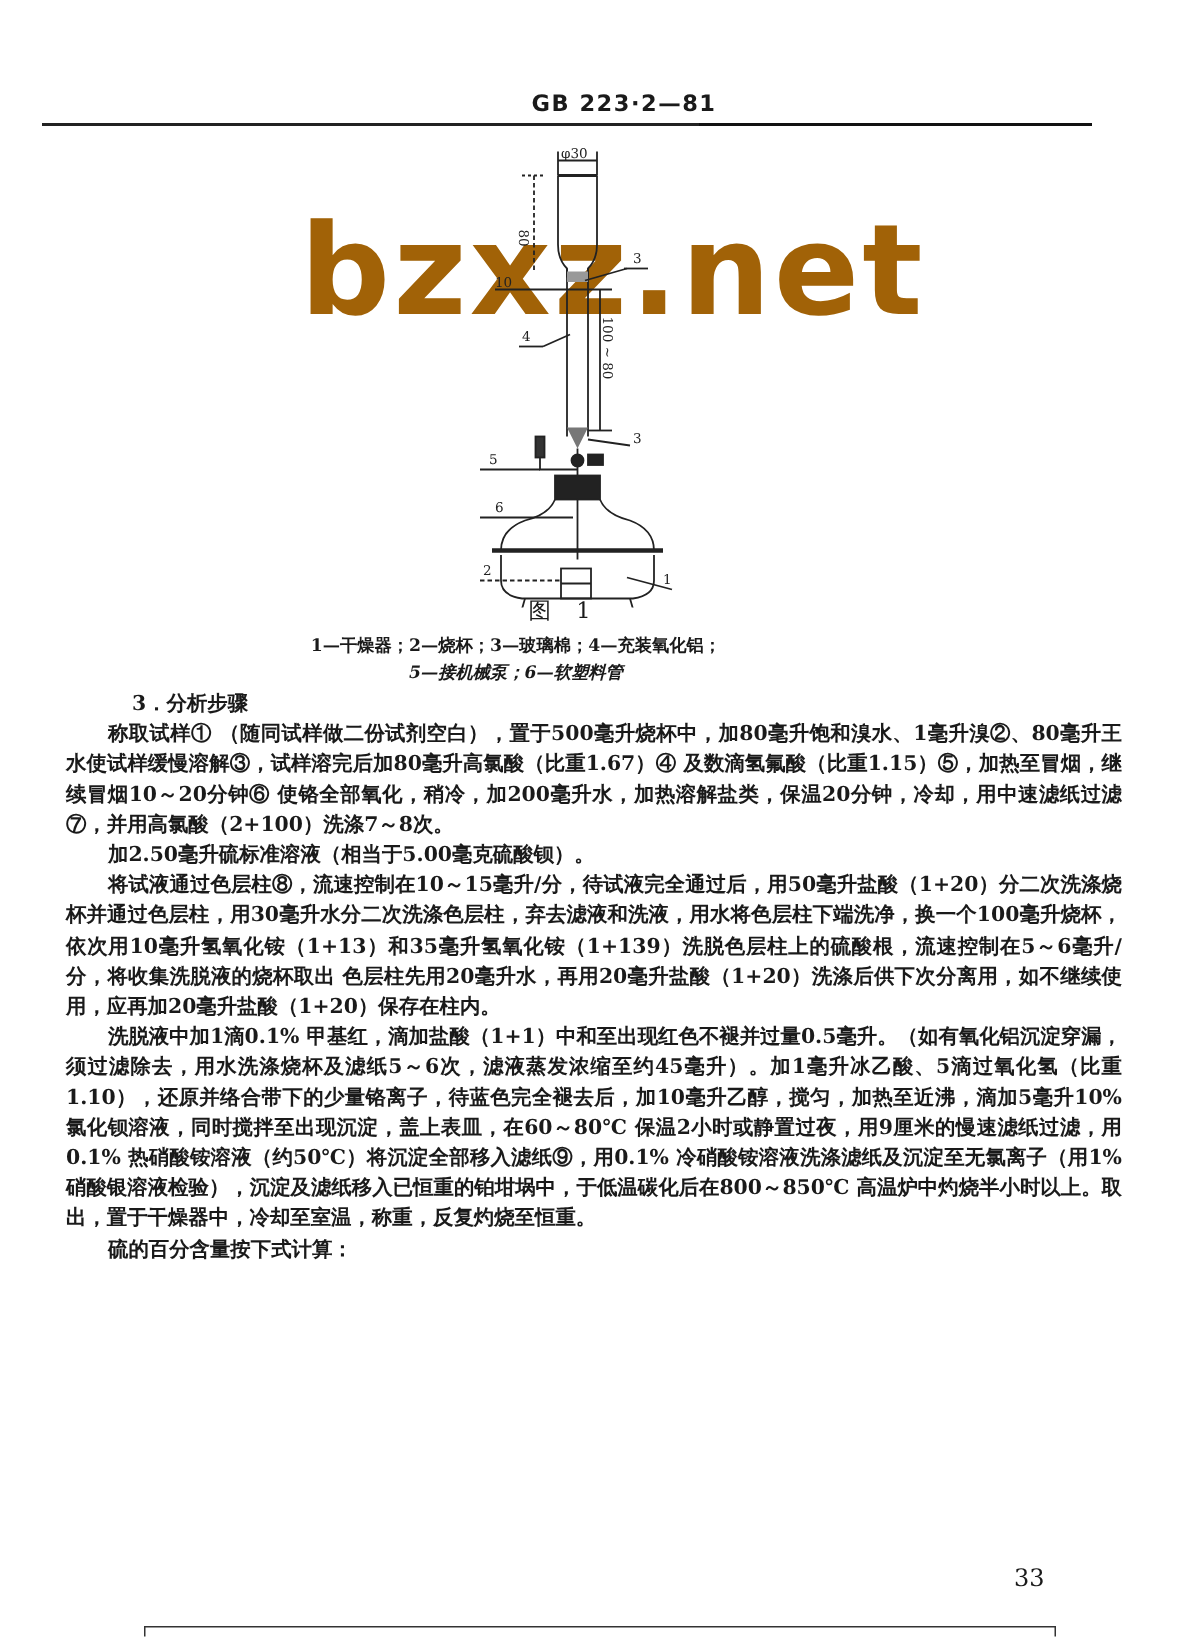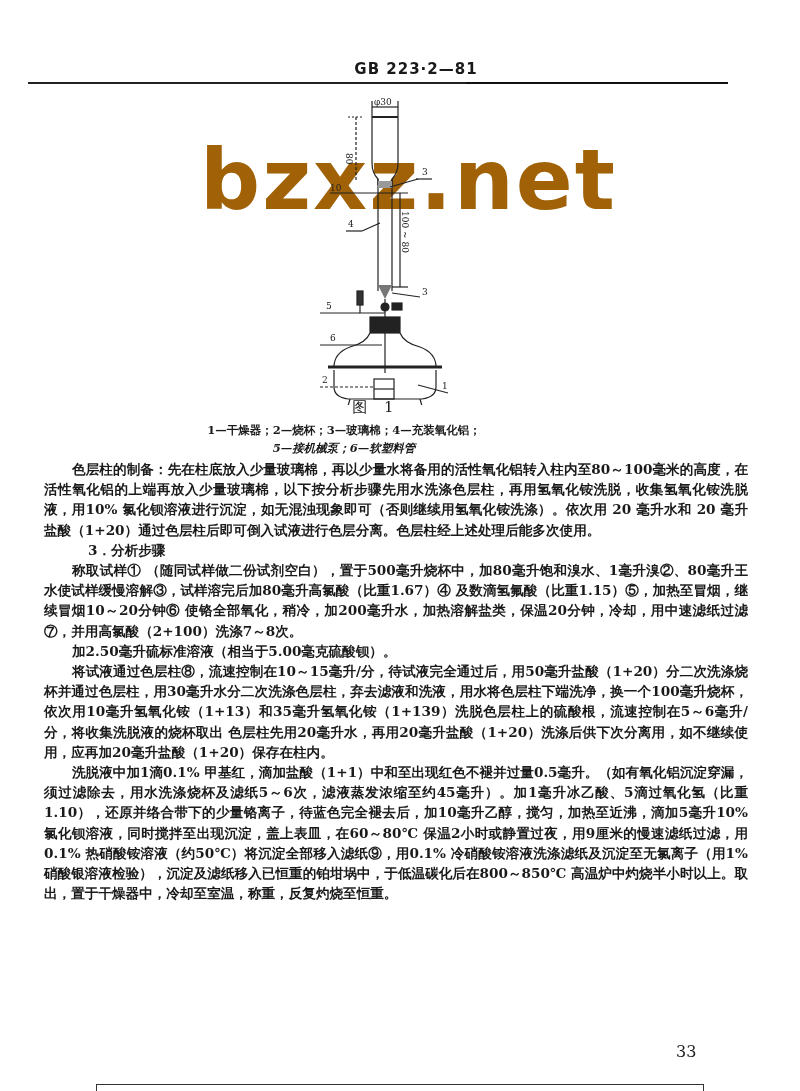--- a/index.html
+++ b/index.html
@@ -109,22 +109,22 @@
       <text x="152" y="294">1</text>
     </g>
   </svg>
 </div>
 
 <div class="fig-title">图 1</div>
 <div class="legend l1">1—干燥器；2—烧杯；3—玻璃棉；4—充装氧化铝；</div>
 <div class="legend l2">5—接机械泵；6—软塑料管</div>
 
 <div class="body-text">
-  <p class="indent">色层柱的制备：先在柱底放入少量玻璃棉，再以少量水将备用的活性氧化铝转入柱内至80～100毫米的高度，在活性氧化铝的上端再放入少量玻璃棉，以下按分析步骤先用水洗涤色层柱，再用氢氧化铵洗脱，收集氢氧化铵洗脱液，用10% 氯化钡溶液进行沉淀，如无混浊现象即可（否则继续用氢氧化铵洗涤）。依次用 20 毫升水和 20 毫升盐酸（1+20）通过色层柱后即可倒入试液进行色层分离。色层柱经上述处理后能多次使用。</p>
   <p class="heading">3．分析步骤</p>
   <p class="indent">称取试样① （随同试样做二份试剂空白），置于500毫升烧杯中，加80毫升饱和溴水、1毫升溴②、80毫升王水使试样缓慢溶解③，试样溶完后加80毫升高氯酸（比重1.67）④ 及数滴氢氟酸（比重1.15）⑤，加热至冒烟，继续冒烟10～20分钟⑥ 使铬全部氧化，稍冷，加200毫升水，加热溶解盐类，保温20分钟，冷却，用中速滤纸过滤⑦，并用高氯酸（2+100）洗涤7～8次。</p>
   <p class="indent">加2.50毫升硫标准溶液（相当于5.00毫克硫酸钡）。</p>
   <p class="indent">将试液通过色层柱⑧，流速控制在10～15毫升/分，待试液完全通过后，用50毫升盐酸（1+20）分二次洗涤烧杯并通过色层柱，用30毫升水分二次洗涤色层柱，弃去滤液和洗液，用水将色层柱下端洗净，换一个100毫升烧杯，依次用10毫升氢氧化铵（1+13）和35毫升氢氧化铵（1+139）洗脱色层柱上的硫酸根，流速控制在5～6毫升/分，将收集洗脱液的烧杯取出 色层柱先用20毫升水，再用20毫升盐酸（1+20）洗涤后供下次分离用，如不继续使用，应再加20毫升盐酸（1+20）保存在柱内。</p>
   <p class="indent">洗脱液中加1滴0.1% 甲基红，滴加盐酸（1+1）中和至出现红色不褪并过量0.5毫升。（如有氧化铝沉淀穿漏，须过滤除去，用水洗涤烧杯及滤纸5～6次，滤液蒸发浓缩至约45毫升）。加1毫升冰乙酸、5滴过氧化氢（比重1.10），还原并络合带下的少量铬离子，待蓝色完全褪去后，加10毫升乙醇，搅匀，加热至近沸，滴加5毫升10% 氯化钡溶液，同时搅拌至出现沉淀，盖上表皿，在60～80℃ 保温2小时或静置过夜，用9厘米的慢速滤纸过滤，用0.1% 热硝酸铵溶液（约50℃）将沉淀全部移入滤纸⑨，用0.1% 冷硝酸铵溶液洗涤滤纸及沉淀至无氯离子（用1% 硝酸银溶液检验），沉淀及滤纸移入已恒重的铂坩埚中，于低温碳化后在800～850℃ 高温炉中灼烧半小时以上。取出，置于干燥器中，冷却至室温，称重，反复灼烧至恒重。</p>
+  <p class="indent">硫的百分含量按下式计算：</p>
 </div>
 
 <div class="page-number">33</div>
 <div class="formula-box"></div>
 
 </body></html>

